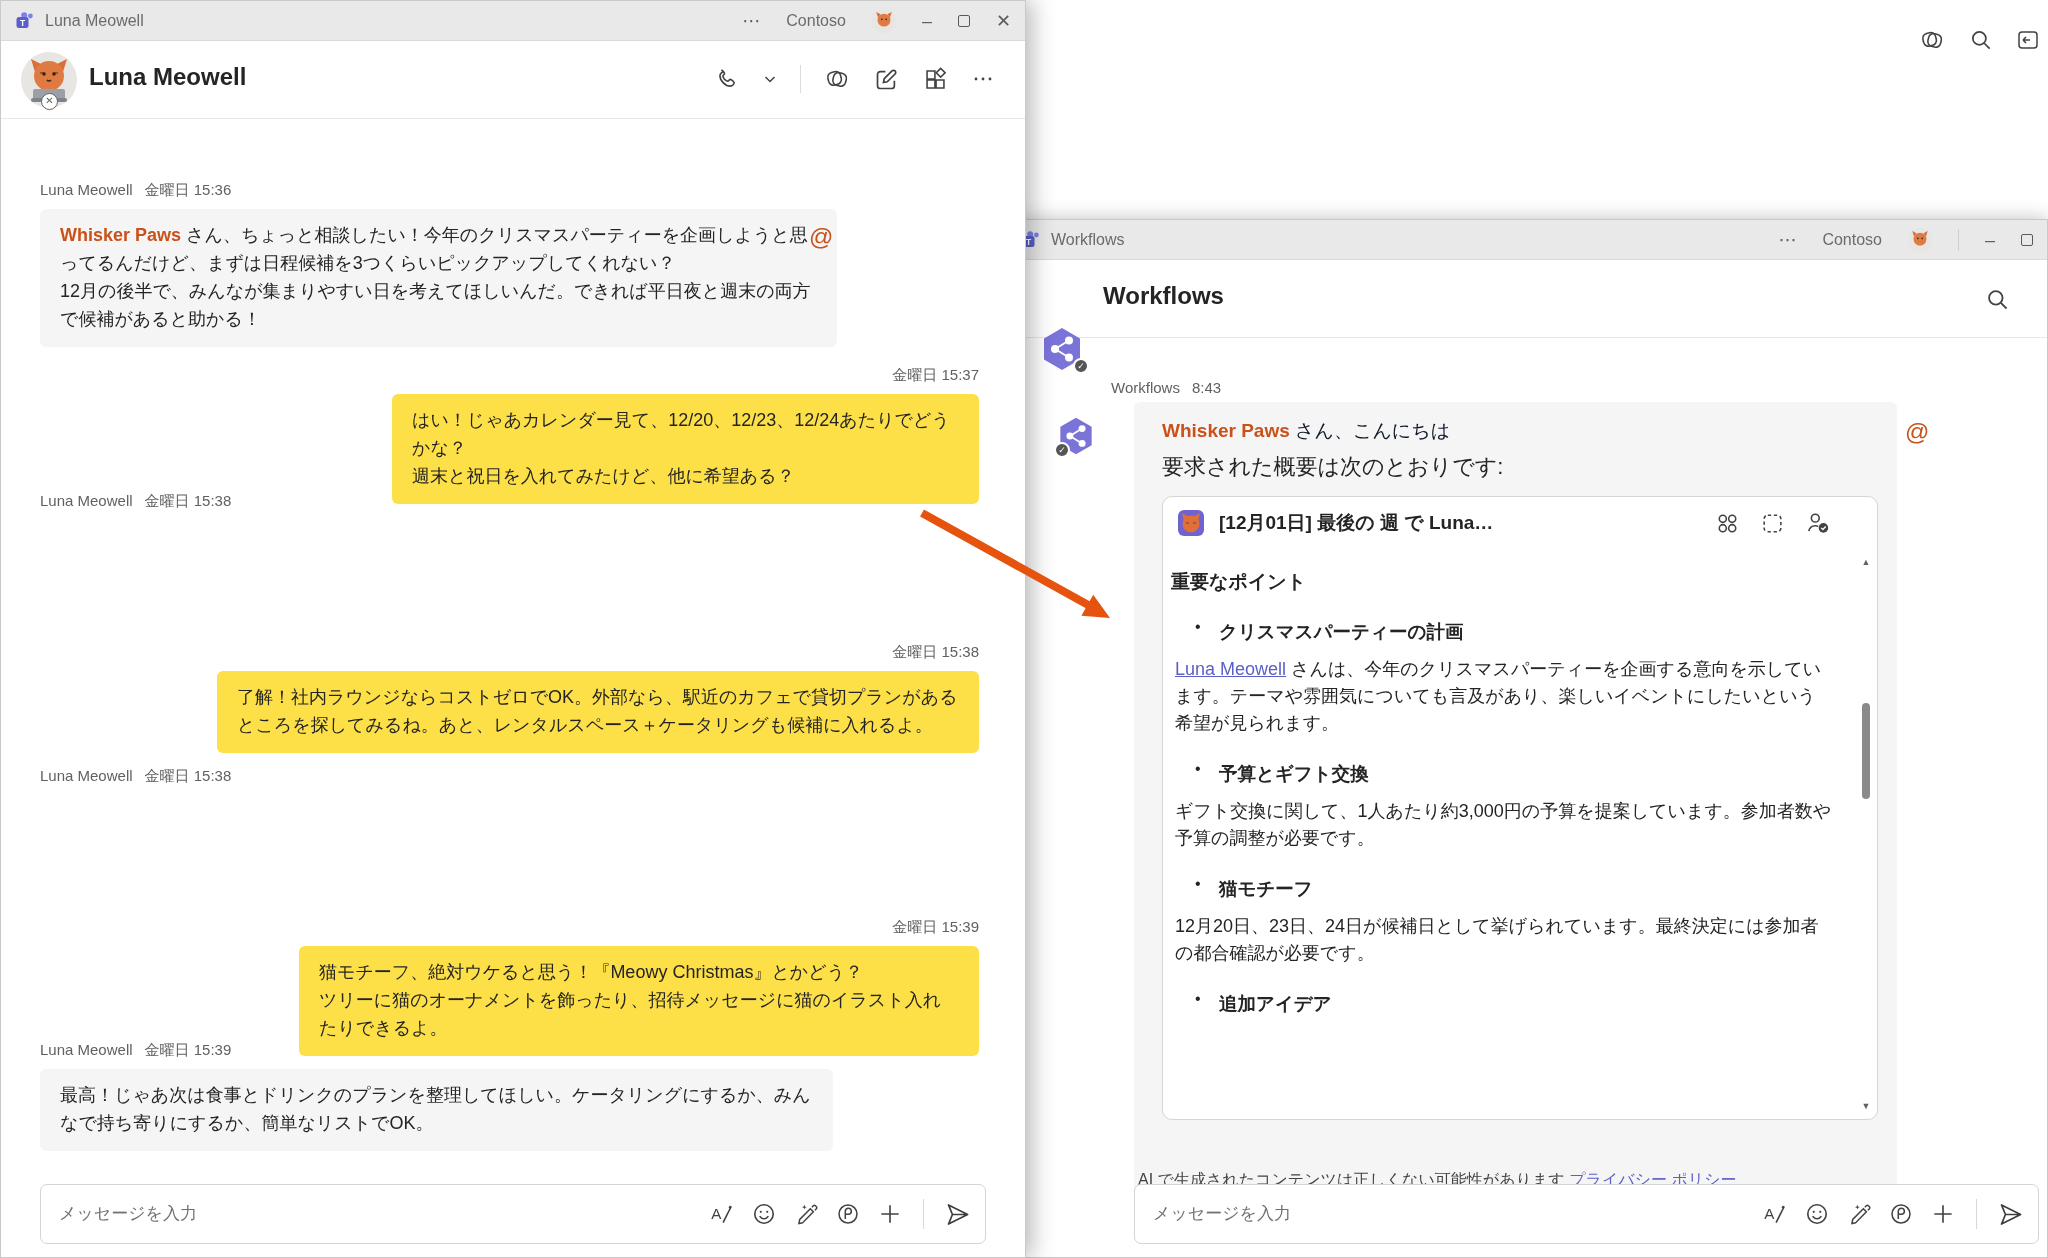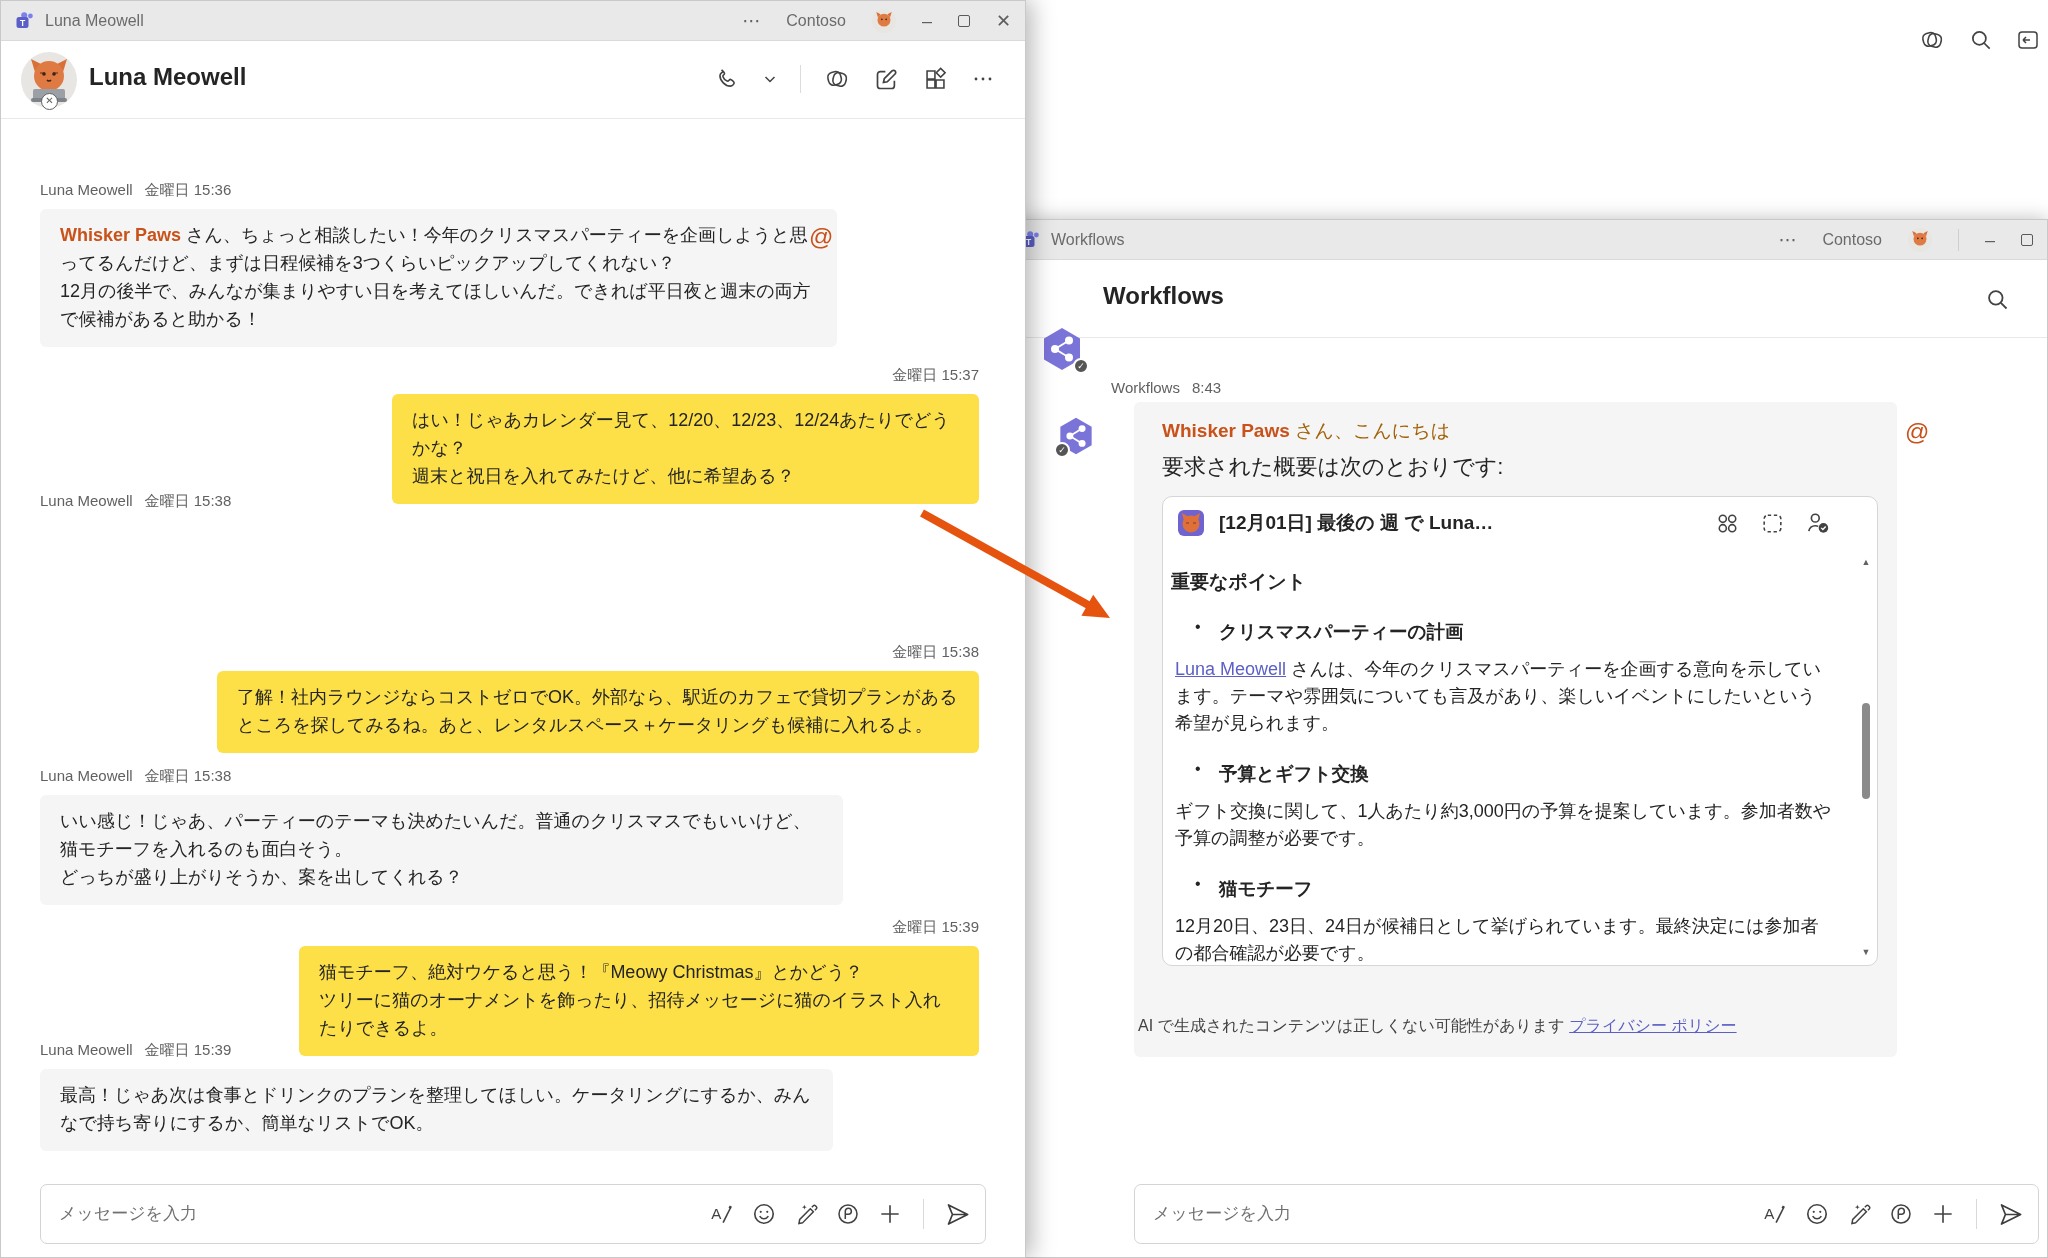--- a/index.html
+++ b/index.html
@@ -62,25 +62,25 @@
   .check-badge{ position:absolute; width:16px; height:16px; border-radius:50%; background:#555;
                 border:2px solid #fff; color:#fff; font-size:9px; line-height:12px; text-align:center; }
   .rw-search{ position:absolute; right:36px; top:26px; }
   .rw-name{ left:96px; }
 
   .thread-head{ position:absolute; left:104px; top:159px; font-size:15px; color:#616161; display:flex; gap:12px; }
   .thread-avatar{ position:absolute; left:49px; top:196px; }
   .bot-bubble{ position:absolute; left:127px; top:182px; width:763px; background:#f5f5f5; border-radius:6px;
                padding:16px 28px 20px 28px; }
   .greeting{ font-size:19px; }
-  .greeting .rest{ color:#a16207; }
+  .greeting .rest{ color:#0f172a; }
   .intro{ margin-top:8px; font-size:22px; color:#242424; }
   .rw-at{ position:absolute; left:898px; top:198px; font-size:24px; color:#c9511a; }
 
-  .summary-card{ position:relative; margin-top:14px; width:716px; height:470px; background:#fff;
+  .summary-card{ position:relative; margin-top:14px; width:716px; height:624px; background:#fff;
                  border:1px solid #d6d6d6; border-radius:10px; overflow:hidden; }
   .card-head{ display:flex; align-items:center; gap:14px; padding:12px 18px 6px 14px; }
   .card-title{ font-size:19px; font-weight:bold; color:#242424; flex:1; white-space:nowrap; overflow:hidden; }
   .card-head-icons{ display:flex; align-items:center; gap:20px; margin-right:28px; }
   .card-content{ padding:2px 44px 0 8px; height:470px; overflow:hidden; }
   .card-heading{ margin-top:24px; font-size:19px; font-weight:bold; }
   .card-sec-title{ position:relative; margin-top:24px; padding-left:48px; font-size:18.5px; font-weight:bold; }
   .card-sec-title .dot{ position:absolute; left:24px; top:-1px; font-weight:normal; font-size:16px; }
   .card-sec-body{ margin-top:12px; padding-left:4px; font-size:18px; line-height:1.5; color:#242424; }
   .inline-link{ color:#5b5fc7; text-decoration:underline; cursor:pointer; }
@@ -441,22 +441,20 @@
             <span>金曜日 15:38</span>
           </div>
         <div class="bubble" style="width:762px;">了解！社内ラウンジならコストゼロでOK。外部なら、駅近のカフェで貸切プランがあるところを探してみるね。あと、レンタルスペース＋ケータリングも候補に入れるよ。</div>
       </div>
 
       <div class="msg received" style="left:39px; top:647px;">
         <div class="msg-head">
             <span>Luna Meowell</span>
             <span>金曜日 15:38</span>
           </div>
-        <div class="bubble" style="width:803px;">いい感じ！じゃあ、パーティーのテーマも決めたいんだ。普通のクリスマスでもいいけど、猫モチーフを入れるのも面白そう。
-どっちが盛り上がりそうか、案を出してくれる？</div>
       </div>
 
       <div class="msg sent" style="right:46px; top:798px;">
         <div class="msg-head">
             <span>金曜日 15:39</span>
           </div>
         <div class="bubble" style="width:680px;">猫モチーフ、絶対ウケると思う！『Meowy Christmas』とかどう？
 ツリーに猫のオーナメントを飾ったり、招待メッセージに猫のイラスト入れたりできるよ。</div>
       </div>
 

